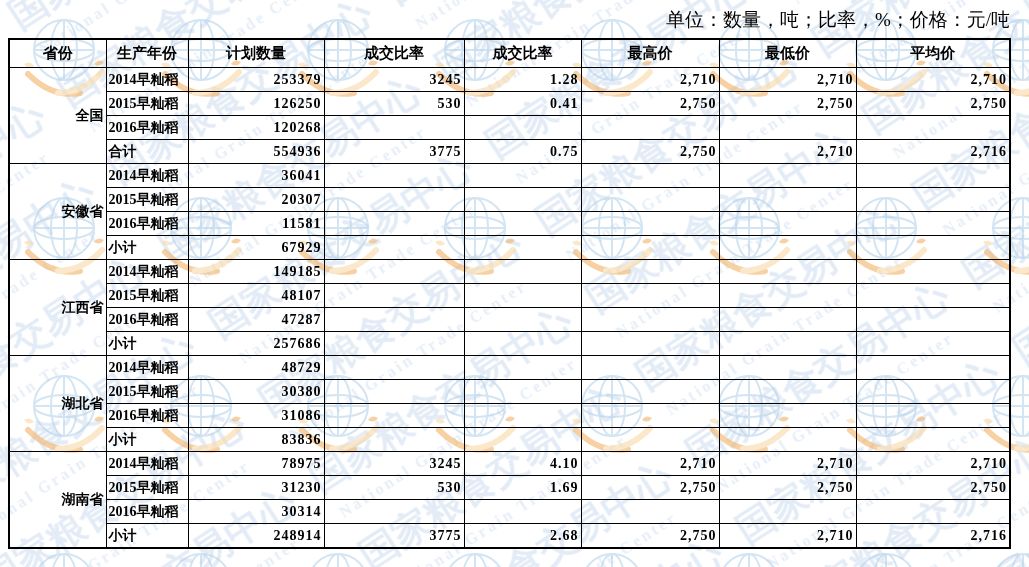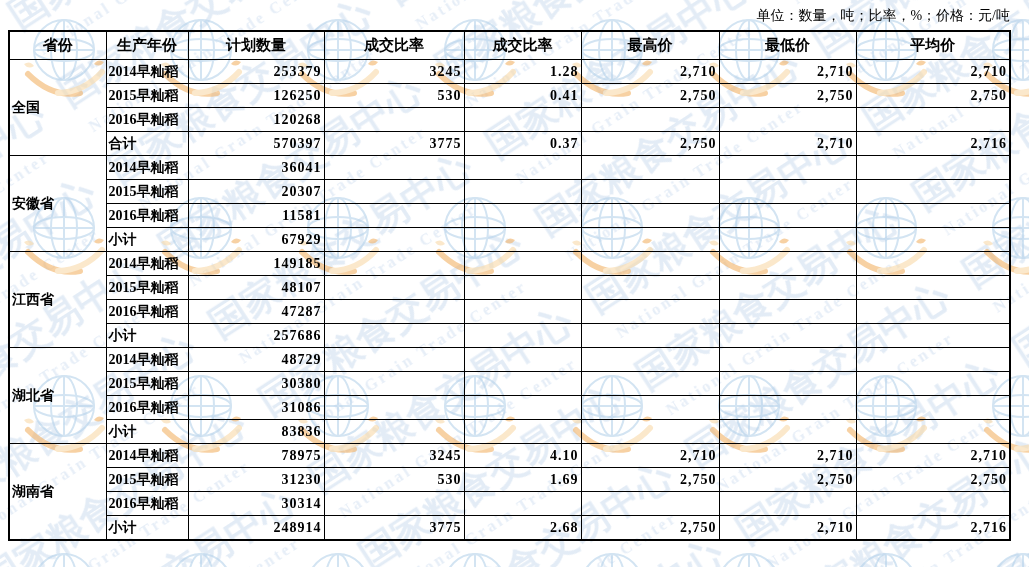--- a/index.html
+++ b/index.html
@@ -3,34 +3,34 @@
 <meta charset="utf-8">
 <style>
   html,body{margin:0;padding:0;}
   body{
     width:1029px;height:567px;background:#ffffff;position:relative;overflow:hidden;
     font-family:"Liberation Serif","DejaVu Serif",serif;
   }
   .wm-layer{position:absolute;left:0;top:0;width:1029px;height:567px;z-index:0;pointer-events:none;}
   .unit-note{
     position:absolute;top:7px;right:19px;z-index:2;
-    font-size:14px;color:#000;white-space:nowrap;
-  }
-  .sheet{position:absolute;left:8px;top:30px;z-index:1;}
+    font-size:19px;color:#000;white-space:nowrap;
+  }
+  .sheet{position:absolute;left:8px;top:38px;z-index:1;}
   table.report{
     border-collapse:collapse;table-layout:fixed;width:1001px;
     border:2px solid #000;background:transparent;
   }
   table.report th, table.report td{
     border:1px solid #000;overflow:hidden;white-space:nowrap;
     font-weight:bold;color:#000;background:transparent;
   }
   table.report th{height:27px;font-size:15px;text-align:center;padding:0;}
   table.report td{height:23px;font-size:14px;padding:0 2px;}
-  td.c-prov{text-align:left;font-size:15px;}
+  td.c-prov{text-align:right;font-size:15px;}
   td.c-year{text-align:left;padding-left:1px;letter-spacing:0;margin-left:24px;}
   td.c-year.c-total{}
   td.c-num{text-align:right;padding-right:4px;letter-spacing:1px;}
 </style>
 </head>
 <body>
 
 <svg class="wm-layer" width="1029" height="567" viewBox="0 0 1029 567" aria-hidden="true">
   <defs>
     <pattern id="wmText" width="330" height="92" patternUnits="userSpaceOnUse" patternTransform="rotate(-33)">
@@ -107,23 +107,23 @@
           <td class="c-year">2016早籼稻</td>
           <td class="c-num">120268</td>
           <td class="c-num"></td>
           <td class="c-num"></td>
           <td class="c-num"></td>
           <td class="c-num"></td>
           <td class="c-num"></td>
         </tr>
         <tr>
           <td class="c-year c-total">合计</td>
-          <td class="c-num">570397</td>
+          <td class="c-num">554936</td>
           <td class="c-num">3775</td>
-          <td class="c-num">0.37</td>
+          <td class="c-num">0.75</td>
           <td class="c-num">2,750</td>
           <td class="c-num">2,710</td>
           <td class="c-num">2,716</td>
         </tr>
         <tr>
           <td class="c-prov" rowspan="4">安徽省</td>
           <td class="c-year">2014早籼稻</td>
           <td class="c-num">36041</td>
           <td class="c-num"></td>
           <td class="c-num"></td>

